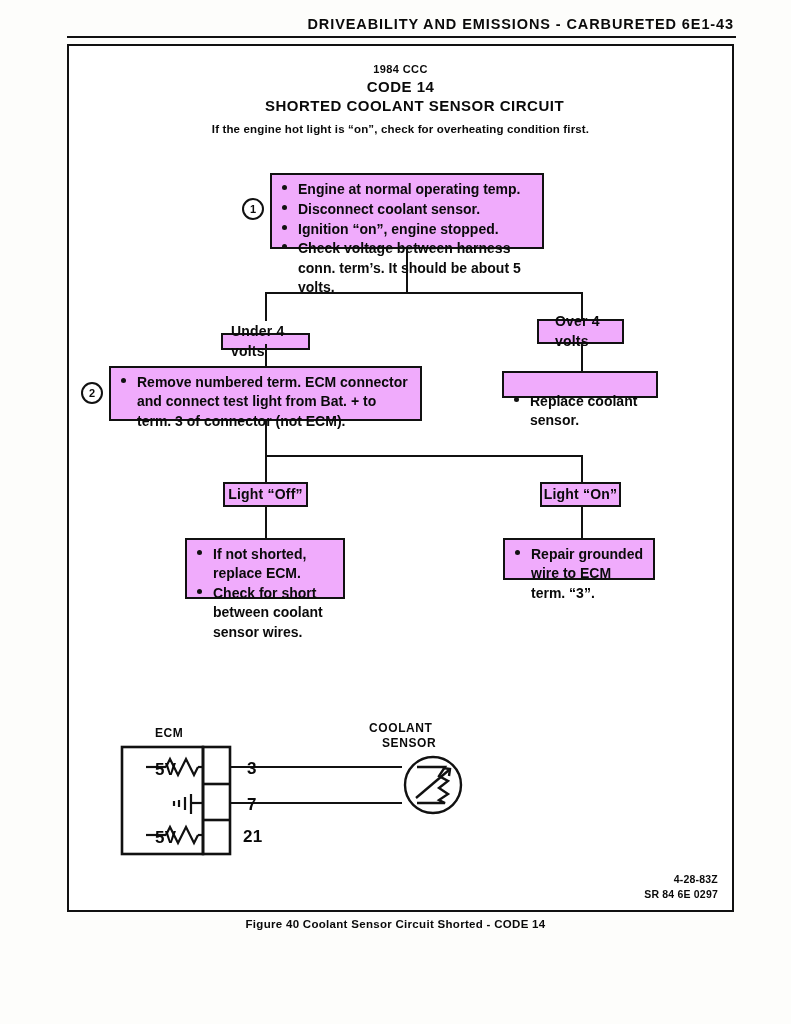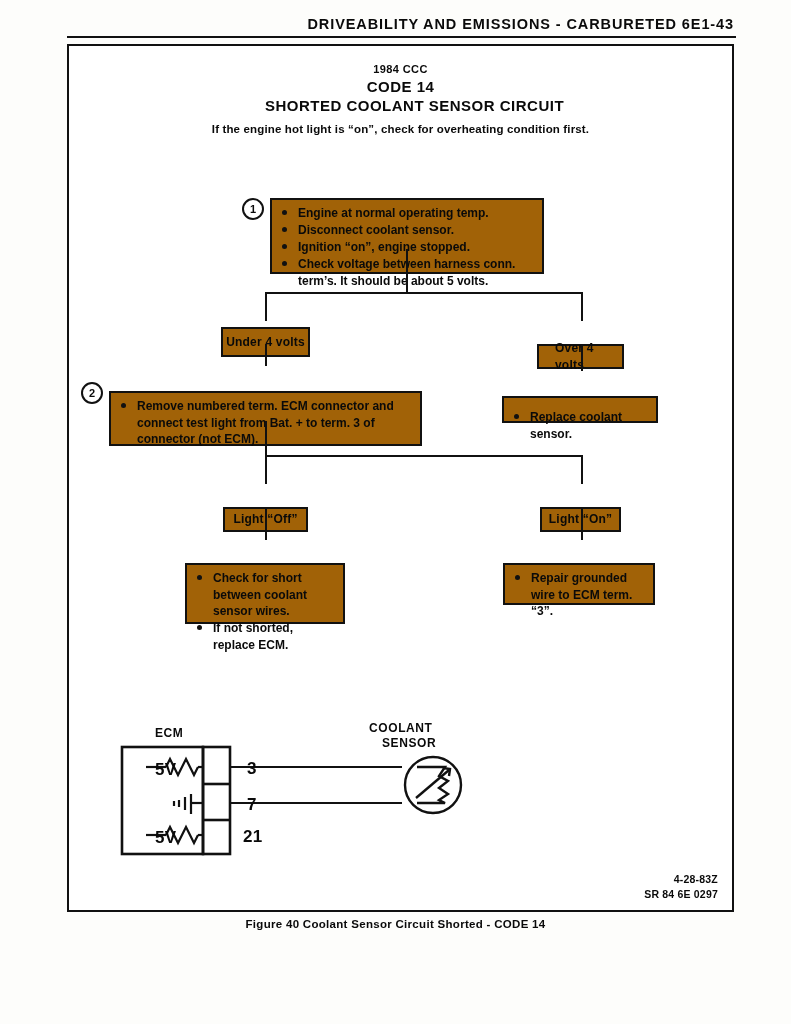--- a/index.html
+++ b/index.html
@@ -89,25 +89,24 @@
     font-size: 11.5px;
     font-weight: bold;
     letter-spacing: 0.15px;
   }
 
   
   .box {
     position: absolute;
     border: 2px solid #111;
     box-sizing: border-box;
-    background: #a16207;
-    font-size: 12px;
+    background: #f0abfc;
+    font-size: 14px;
     font-weight: bold;
     line-height: 1.38;
-    margin-top: 25px;
   }
   .box.plain {
     display: flex;
     align-items: center;
     justify-content: center;
     letter-spacing: 0.2px;
   }
   ul.bl {
     list-style: none;
     margin: 0;
@@ -212,42 +211,42 @@
         <li>Ignition “on”, engine stopped.</li>
         <li>Check voltage between harness conn. term’s. It should be about 5 volts.</li>
       </ul>
     </div>
 
     <div class="ln lnv" style="left:337px; top:203px; height:45px;"></div>
     <div class="ln lnh" style="left:196px; top:246px; width:318px;"></div>
     <div class="ln lnv" style="left:196px; top:246px; height:29px;"></div>
     <div class="ln lnv" style="left:512px; top:246px; height:29px;"></div>
 
-    <div class="box plain" style="left:152px; top:256px; width:89px; height:30px;">
+    <div class="box plain" style="left:152px; top:287px; width:89px; height:17px;padding-left:8px;">
       <span>Under 4 volts</span>
     </div>
     <div class="box plain" style="left:468px; top:273px; width:87px; height:25px;padding-left:16px;">
       <span>Over 4 volts</span>
     </div>
 
     <div class="ln lnv" style="left:196px; top:298px; height:22px;"></div>
     <div class="ln lnv" style="left:512px; top:298px; height:27px;"></div>
 
     <div class="stepnum" style="left:12px; top:336px;">
       <span>2</span>
     </div>
 
     <div class="box" style="left:40px; top:320px; width:313px; height:55px;">
       <ul class="bl">
         <li>Remove numbered term. ECM connector and connect test light from Bat. + to term. 3 of connector (not ECM).</li>
       </ul>
     </div>
 
     <div class="box" style="left:433px; top:325px; width:156px; height:27px;">
-      <ul class="bl" style="padding-top:11px;">
+      <ul class="bl" style="padding-top:19px;">
         <li>Replace coolant sensor.</li>
       </ul>
     </div>
 
     <div class="ln lnv" style="left:196px; top:375px; height:36px;"></div>
     <div class="ln lnh" style="left:196px; top:409px; width:318px;"></div>
     <div class="ln lnv" style="left:512px; top:409px; height:29px;"></div>
     <div class="ln lnv" style="left:196px; top:409px; height:29px;"></div>
 
     <div class="box plain" style="left:154px; top:436px; width:85px; height:25px;">
@@ -255,22 +254,22 @@
     </div>
     <div class="box plain" style="left:471px; top:436px; width:81px; height:25px;">
       <span>Light “On”</span>
     </div>
 
     <div class="ln lnv" style="left:196px; top:461px; height:33px;"></div>
     <div class="ln lnv" style="left:512px; top:461px; height:33px;"></div>
 
     <div class="box" style="left:116px; top:492px; width:160px; height:61px;">
       <ul class="bl">
+        <li>If not shorted, replace ECM.</li>
         <li>Check for short between coolant sensor wires.</li>
-        <li>If not shorted, replace ECM.</li>
       </ul>
     </div>
 
     <div class="box" style="left:434px; top:492px; width:152px; height:42px;">
       <ul class="bl">
         <li>Repair grounded wire to ECM term. “3”.</li>
       </ul>
     </div>
 
     <svg class="schematic" width="667" height="868" viewBox="0 0 667 868">

